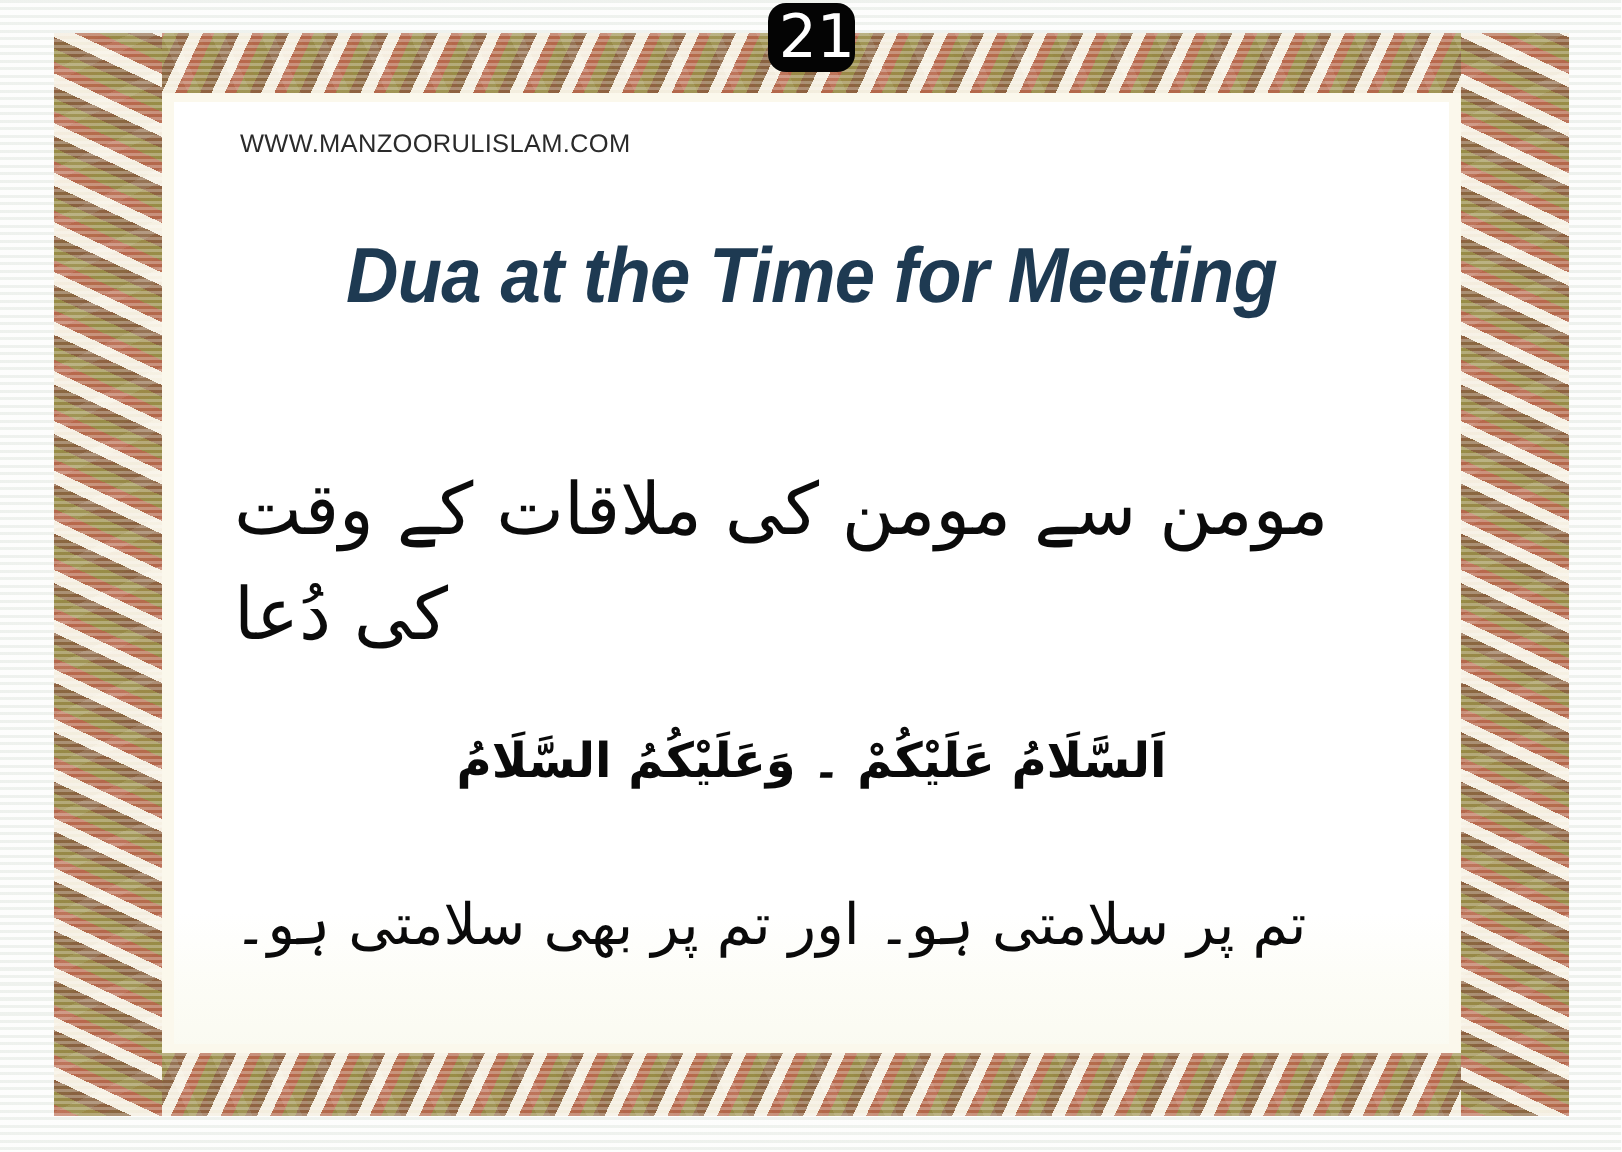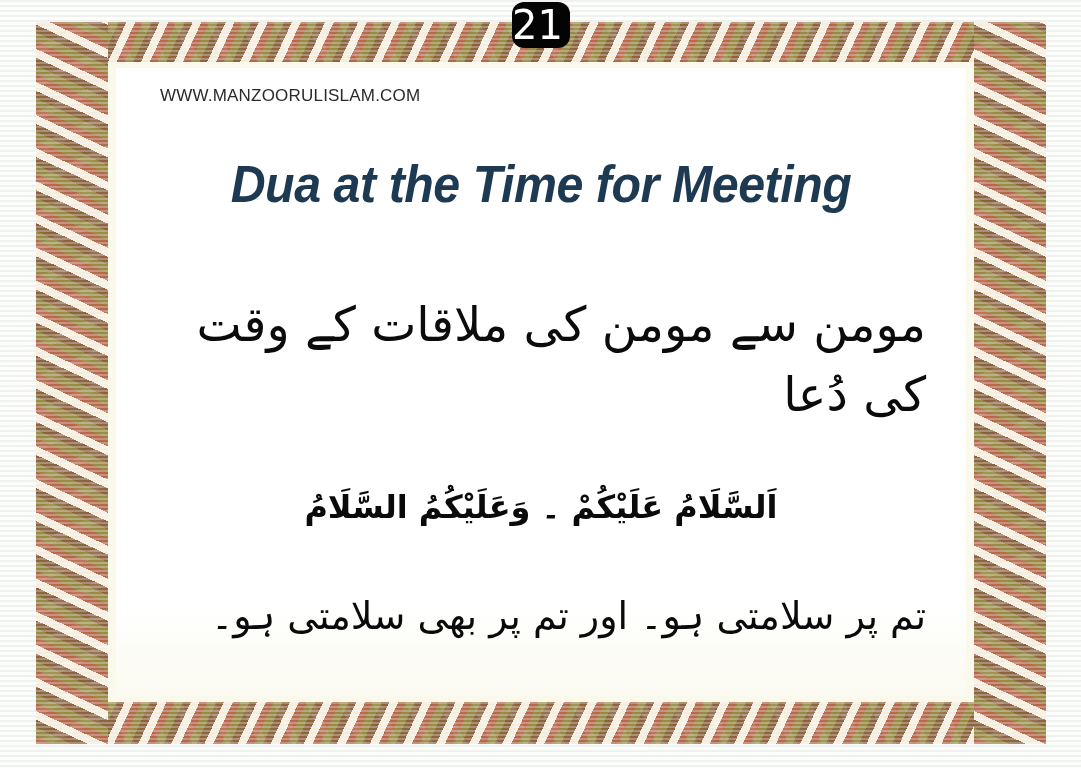--- a/index.html
+++ b/index.html
@@ -42,21 +42,21 @@
     position: absolute;
     left: 512px;
     top: 2px;
     width: 58px;
     height: 46px;
     background: #040404;
     border-radius: 12px;
     color: #ffffff;
     font-size: 40px;
     line-height: 46px;
-    text-align: left;
+    text-align: right;
     letter-spacing: 0px;
     font-family: "DejaVu Sans", sans-serif;
     z-index: 40;
   }
 
   
   .frame {
     position: absolute;
     left: 36px;
     top: 22px;
@@ -176,22 +176,22 @@
     font-style: italic;
     font-size: 52px;
     letter-spacing: -0.5px;
     transform: scaleX(0.93);
   }
 
   .urdu-heading {
     position: absolute;
     left: 0;
     right: 0;
-    top: 222px;
-    text-align: right;
+    top: 238px;
+    text-align: left;
     direction: rtl;
     color: #0b0b0b;
     font-family: "DejaVu Sans", sans-serif;
     font-size: 48px;
     line-height: 1.45;
     padding: 0 40px;
     box-sizing: border-box;
   }
 
   .arabic-dua {
@@ -208,21 +208,21 @@
     padding: 0 60px;
     box-sizing: border-box;
     font-weight: bold;
   }
 
   .urdu-translation {
     position: absolute;
     left: 0;
     right: 0;
     top: 520px;
-    text-align: right;
+    text-align: left;
     direction: rtl;
     color: #0a0a0a;
     font-family: "DejaVu Sans", sans-serif;
     font-size: 38px;
     line-height: 1.5;
     padding: 0 40px;
     box-sizing: border-box;
   }
 </style>
 </head>

